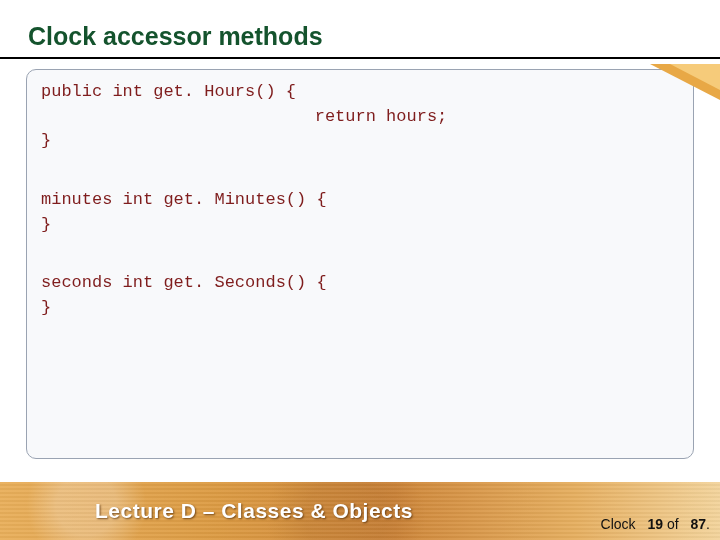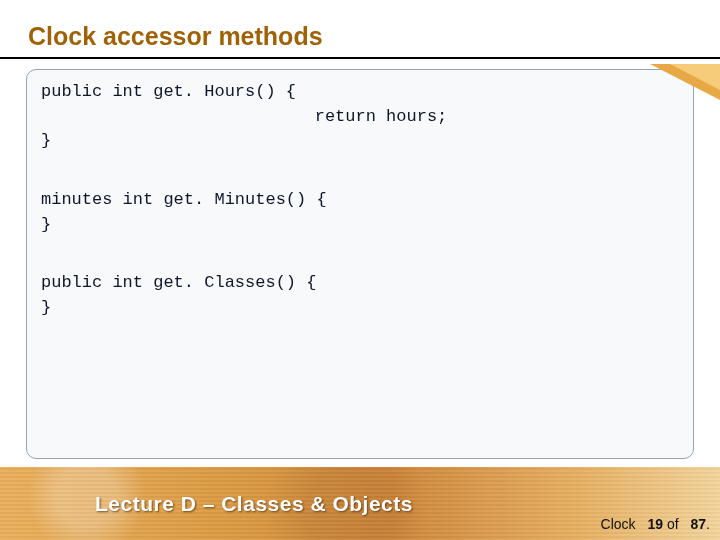--- a/index.html
+++ b/index.html
@@ -7,21 +7,21 @@
     width: 720px;
     height: 540px;
     background: #ffffff;
     font-family: Arial, Helvetica, sans-serif;
     position: relative;
     overflow: hidden;
   }
   .slide-title {
     font-size: 25px;
     font-weight: bold;
-    color: #a16207;
+    color: #14532d;
     padding: 22px 0 6px 28px;
     border-bottom: 2px solid #000;
     margin: 0 0 0 0;
     width: 100%;
   }
   .corner-deco {
     position: absolute;
     top: 64px;
     right: 0;
     width: 70px;
@@ -42,33 +42,33 @@
     border-top: 26px solid #f6cb7a;
   }
   .code-box {
     margin: 10px 26px 0 26px;
     background: #f8f9fb;
     border: 1px solid #9aa3b2;
     border-radius: 10px;
     padding: 10px 14px 14px 14px;
     font-family: "Courier New", Courier, monospace;
     font-size: 17px;
-    color: #0f172a;
+    color: #7f1d1d;
     line-height: 1.45;
     height: 390px;
   }
   .code-box .line { white-space: pre; }
   .code-box .ind { padding-left: 42px; text-align: center; }
   .code-box .gap { height: 34px; }
   .footer-band {
     position: absolute;
     bottom: 0;
     left: 0;
     width: 100%;
-    height: 73px;
+    height: 58px;
     background: linear-gradient(90deg, #e9af5b 0%, #dc9b43 30%, #cf873a 55%, #e6af60 80%, #f3d49c 100%);
     display: flex;
     align-items: center;
   }
   .footer-overlay {
     position: absolute;
     inset: 0;
     background:
       repeating-linear-gradient(0deg, rgba(255,255,255,0.05) 0 2px, rgba(0,0,0,0.03) 2px 4px),
       radial-gradient(circle at 12% 40%, rgba(255,255,255,0.25) 0 30px, transparent 60px),
@@ -108,21 +108,21 @@
 </div>
 
 <div class="code-box">
   <div class="line">public int get. Hours() {</div>
   <div class="line ind">return hours;</div>
   <div class="line">}</div>
   <div class="gap"></div>
   <div class="line">minutes int get. Minutes() {</div>
   <div class="line">}</div>
   <div class="gap"></div>
-  <div class="line">public int get. Classes() {</div>
+  <div class="line">seconds int get. Seconds() {</div>
   <div class="line">}</div>
 </div>
 
 <div class="footer-band">
   <div class="footer-overlay"></div>
   <div class="lecture-label">Lecture D – Classes &amp; Objects</div>
 </div>
 
 <div class="slide-number">
   <span>Clock </span><b>19</b><span> of </span><b>87</b><span>.</span>

